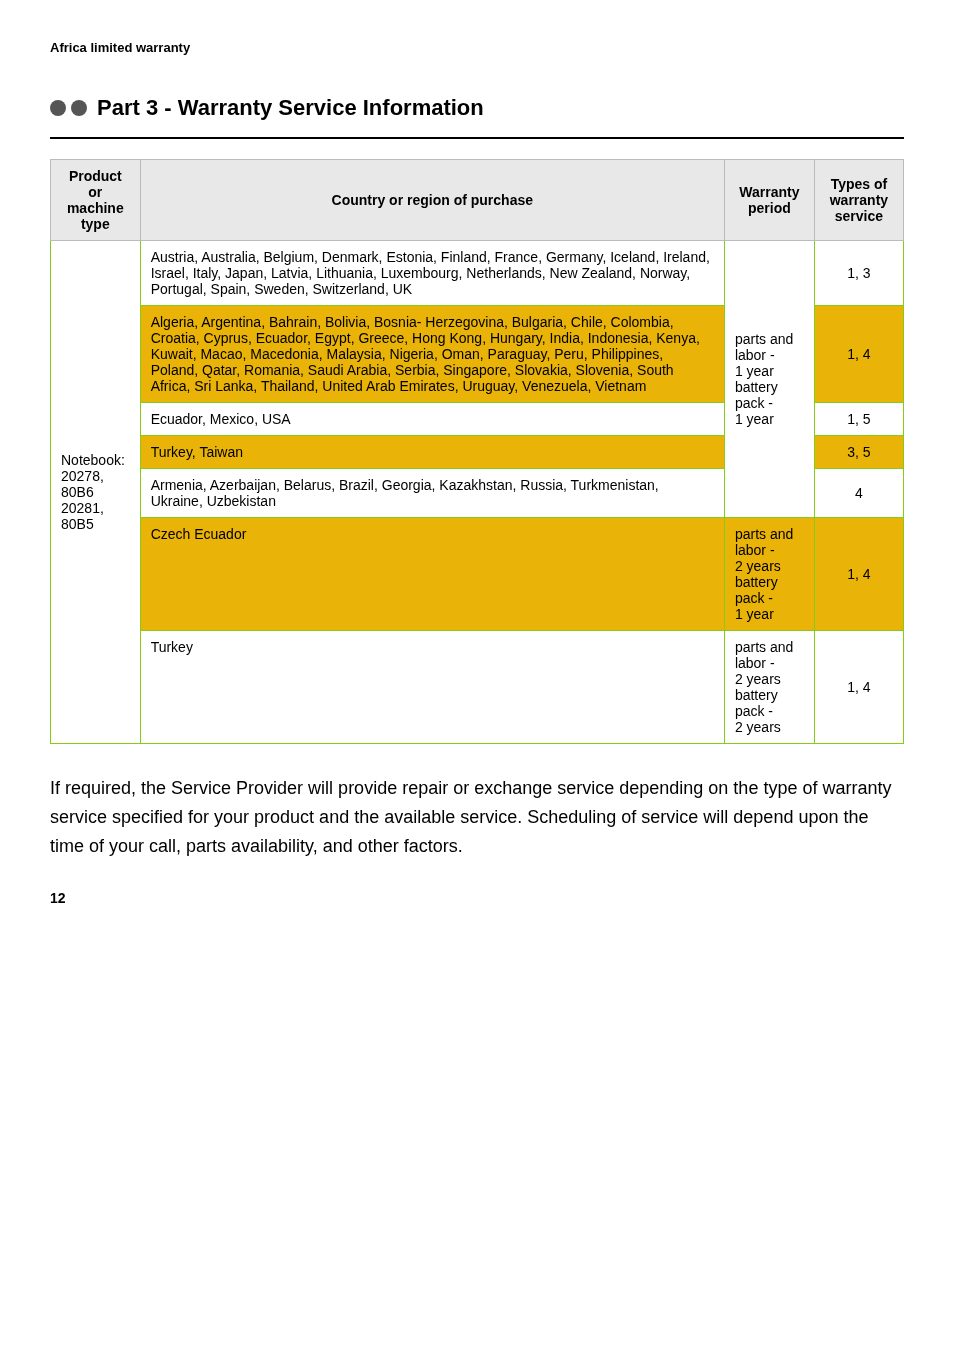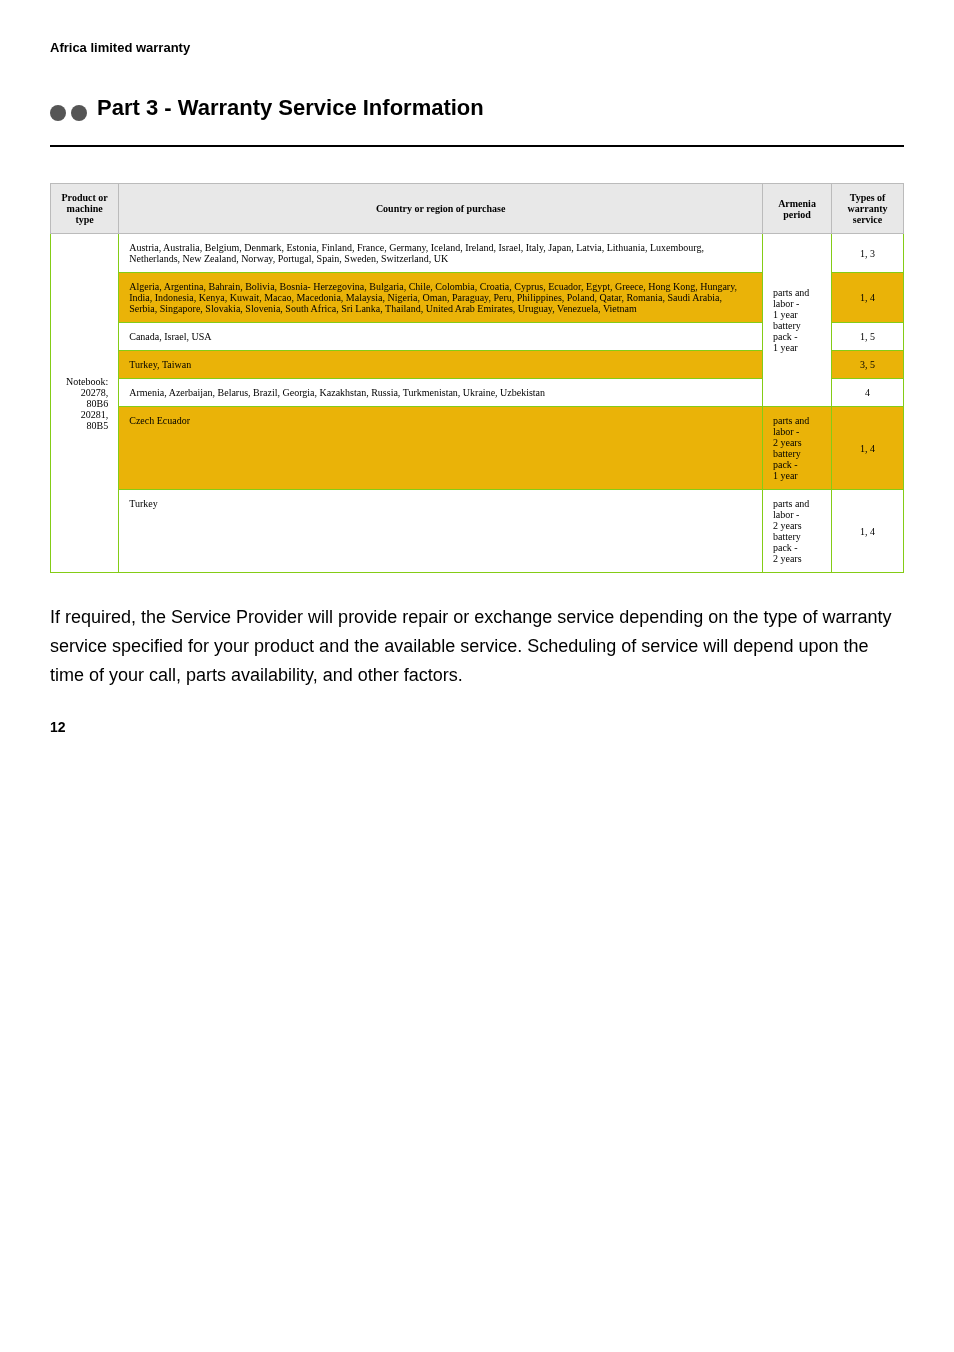--- a/index.html
+++ b/index.html
@@ -12,46 +12,45 @@
       max-width: 954px;
       min-height: 1352px;
     }
     .top-label {
       font-weight: bold;
       font-size: 13px;
       margin-bottom: 40px;
     }
     .part-heading {
       display: flex;
-      align-items: flex-end;
-      margin-bottom: 36px;
+      align-items: center;
+      margin-bottom: 20px;
       border-bottom: 2px solid #000;
-      padding-bottom: 24px;
+      padding-bottom: 16px;
     }
     .part-heading .icons {
       display: flex;
       gap: 5px;
       margin-right: 10px;
     }
     .part-heading .icon-circle {
       width: 16px;
       height: 16px;
       border-radius: 50%;
       background: #555;
     }
     .part-heading h2 {
       font-size: 22px;
       font-weight: bold;
     }
     table {
       width: 100%;
       border-collapse: collapse;
       margin-bottom: 30px;
-      font-size: 10px;
-      font-family: Liberation Serif, serif;
+      font-size: 14px;
     }
     th {
       background: #e8e8e8;
       font-weight: bold;
       border: 1px solid #bbb;
       padding: 8px 10px;
       text-align: center;
       vertical-align: middle;
     }
     td {
@@ -95,45 +94,45 @@
     <div class="icon-circle"></div>
   </div>
   <h2>Part 3 - Warranty Service Information</h2>
 </div>
 
 <table>
   <thead>
     <tr>
       <th>Product or<br>machine type</th>
       <th>Country or region of purchase</th>
-      <th>Armenia period</th>
+      <th>Warranty period</th>
       <th>Types of<br>warranty service</th>
     </tr>
   </thead>
   <tbody>
 
     <tr class="row-white">
-      <td class="vmid" rowspan="7" style="text-align:right; white-space: pre-line;">Notebook:
+      <td class="vmid" rowspan="7" style="text-align:left; white-space: pre-line;">Notebook:
 20278, 80B6
 20281, 80B5</td>
       <td>Austria, Australia, Belgium, Denmark, Estonia, Finland, France, Germany, Iceland, Ireland, Israel, Italy, Japan, Latvia, Lithuania, Luxembourg, Netherlands, New Zealand, Norway, Portugal, Spain, Sweden, Switzerland, UK</td>
       <td class="vmid" rowspan="5" style="white-space:pre-line; vertical-align: middle;">parts and labor -
 1 year
 battery pack -
 1 year</td>
       <td class="center vmid">1, 3</td>
     </tr>
 
     <tr class="row-shaded">
       <td>Algeria, Argentina, Bahrain, Bolivia, Bosnia- Herzegovina, Bulgaria, Chile, Colombia, Croatia, Cyprus, Ecuador, Egypt, Greece, Hong Kong, Hungary, India, Indonesia, Kenya, Kuwait, Macao, Macedonia, Malaysia, Nigeria, Oman, Paraguay, Peru, Philippines, Poland, Qatar, Romania, Saudi Arabia, Serbia, Singapore, Slovakia, Slovenia, South Africa, Sri Lanka, Thailand, United Arab Emirates, Uruguay, Venezuela, Vietnam</td>
       <td class="center vmid">1, 4</td>
     </tr>
 
     <tr class="row-white">
-      <td>Canada, Israel, USA</td>
+      <td>Ecuador, Mexico, USA</td>
       <td class="center vmid">1, 5</td>
     </tr>
 
     <tr class="row-shaded">
       <td>Turkey, Taiwan</td>
       <td class="center vmid">3, 5</td>
     </tr>
 
     <tr class="row-white">
       <td>Armenia, Azerbaijan, Belarus, Brazil, Georgia, Kazakhstan, Russia, Turkmenistan, Ukraine, Uzbekistan</td>

